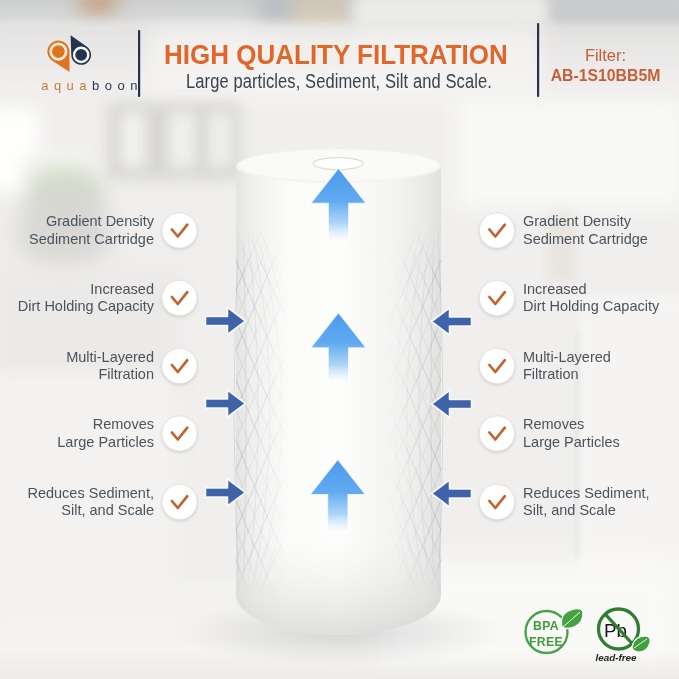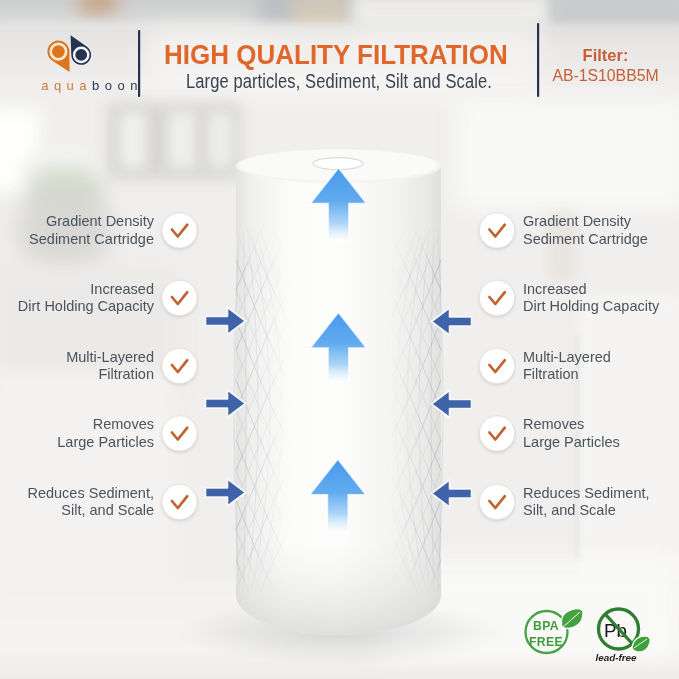--- a/index.html
+++ b/index.html
@@ -214,22 +214,22 @@
   <path d="M634 648 Q641 643 647 639" fill="none" stroke="#ffffff" stroke-width="0.9"></path>
   <text x="616" y="661" font-family="Liberation Sans,sans-serif" font-size="9.8" font-style="italic" font-weight="bold" fill="#222" text-anchor="middle">lead-free</text>
 </g>
 </svg>
 
 <div class="abs" style="left:5px;top:78px;width:138px;text-align:right;font-size:13px;letter-spacing:5.5px;color:#cd7a31;">aqua<span style="color:#2c3a55;">boon</span></div>
 
 <div class="abs" style="left:164px;top:37.5px;font-size:26px;font-weight:bold;letter-spacing:0px;color:#e0662a;white-space:nowrap;transform:scaleY(1.09);transform-origin:0 0;">HIGH QUALITY FILTRATION</div>
 <div class="abs" style="left:186px;top:70px;font-size:16.5px;letter-spacing:0.1px;color:#39434f;white-space:nowrap;transform:scaleY(1.18);transform-origin:0 0;">Large particles, Sediment, Silt and Scale.</div>
 
-<div class="abs" style="left:545px;top:46px;width:121px;text-align:center;font-size:16.5px;font-weight:bold;color:#c75f38;white-space:nowrap;">Filter:</div>
-<div class="abs" style="left:545px;top:67px;width:121px;text-align:center;font-size:15.8px;font-weight:normal;color:#c75f38;letter-spacing:0px;white-space:nowrap;">AB-1S10BB5M</div>
+<div class="abs" style="left:545px;top:46px;width:121px;text-align:center;font-size:16.5px;font-weight:normal;color:#c75f38;white-space:nowrap;">Filter:</div>
+<div class="abs" style="left:545px;top:67px;width:121px;text-align:center;font-size:15.8px;font-weight:bold;color:#c75f38;letter-spacing:0px;white-space:nowrap;">AB-1S10BB5M</div>
 <div class="abs" style="right:525px;top:213.0px;width:160px;text-align:right;font-size:14.5px;line-height:17.5px;color:#4a545e;">Gradient Density<br>Sediment Cartridge</div>
 <div class="abs" style="left:523px;top:213.0px;width:170px;text-align:left;font-size:14.5px;line-height:17.5px;color:#4a545e;">Gradient Density<br>Sediment Cartridge</div>
 <div class="abs" style="right:525px;top:280.5px;width:160px;text-align:right;font-size:14.5px;line-height:17.5px;color:#4a545e;">Increased<br>Dirt Holding Capacity</div>
 <div class="abs" style="left:523px;top:280.5px;width:170px;text-align:left;font-size:14.5px;line-height:17.5px;color:#4a545e;">Increased<br>Dirt Holding Capacity</div>
 <div class="abs" style="right:525px;top:348.5px;width:160px;text-align:right;font-size:14.5px;line-height:17.5px;color:#4a545e;">Multi-Layered<br>Filtration</div>
 <div class="abs" style="left:523px;top:348.5px;width:170px;text-align:left;font-size:14.5px;line-height:17.5px;color:#4a545e;">Multi-Layered<br>Filtration</div>
 <div class="abs" style="right:525px;top:416.0px;width:160px;text-align:right;font-size:14.5px;line-height:17.5px;color:#4a545e;">Removes<br>Large Particles</div>
 <div class="abs" style="left:523px;top:416.0px;width:170px;text-align:left;font-size:14.5px;line-height:17.5px;color:#4a545e;">Removes<br>Large Particles</div>
 <div class="abs" style="right:525px;top:484.5px;width:160px;text-align:right;font-size:14.5px;line-height:17.5px;color:#4a545e;">Reduces Sediment,<br>Silt, and Scale</div>
 <div class="abs" style="left:523px;top:484.5px;width:170px;text-align:left;font-size:14.5px;line-height:17.5px;color:#4a545e;">Reduces Sediment,<br>Silt, and Scale</div>

